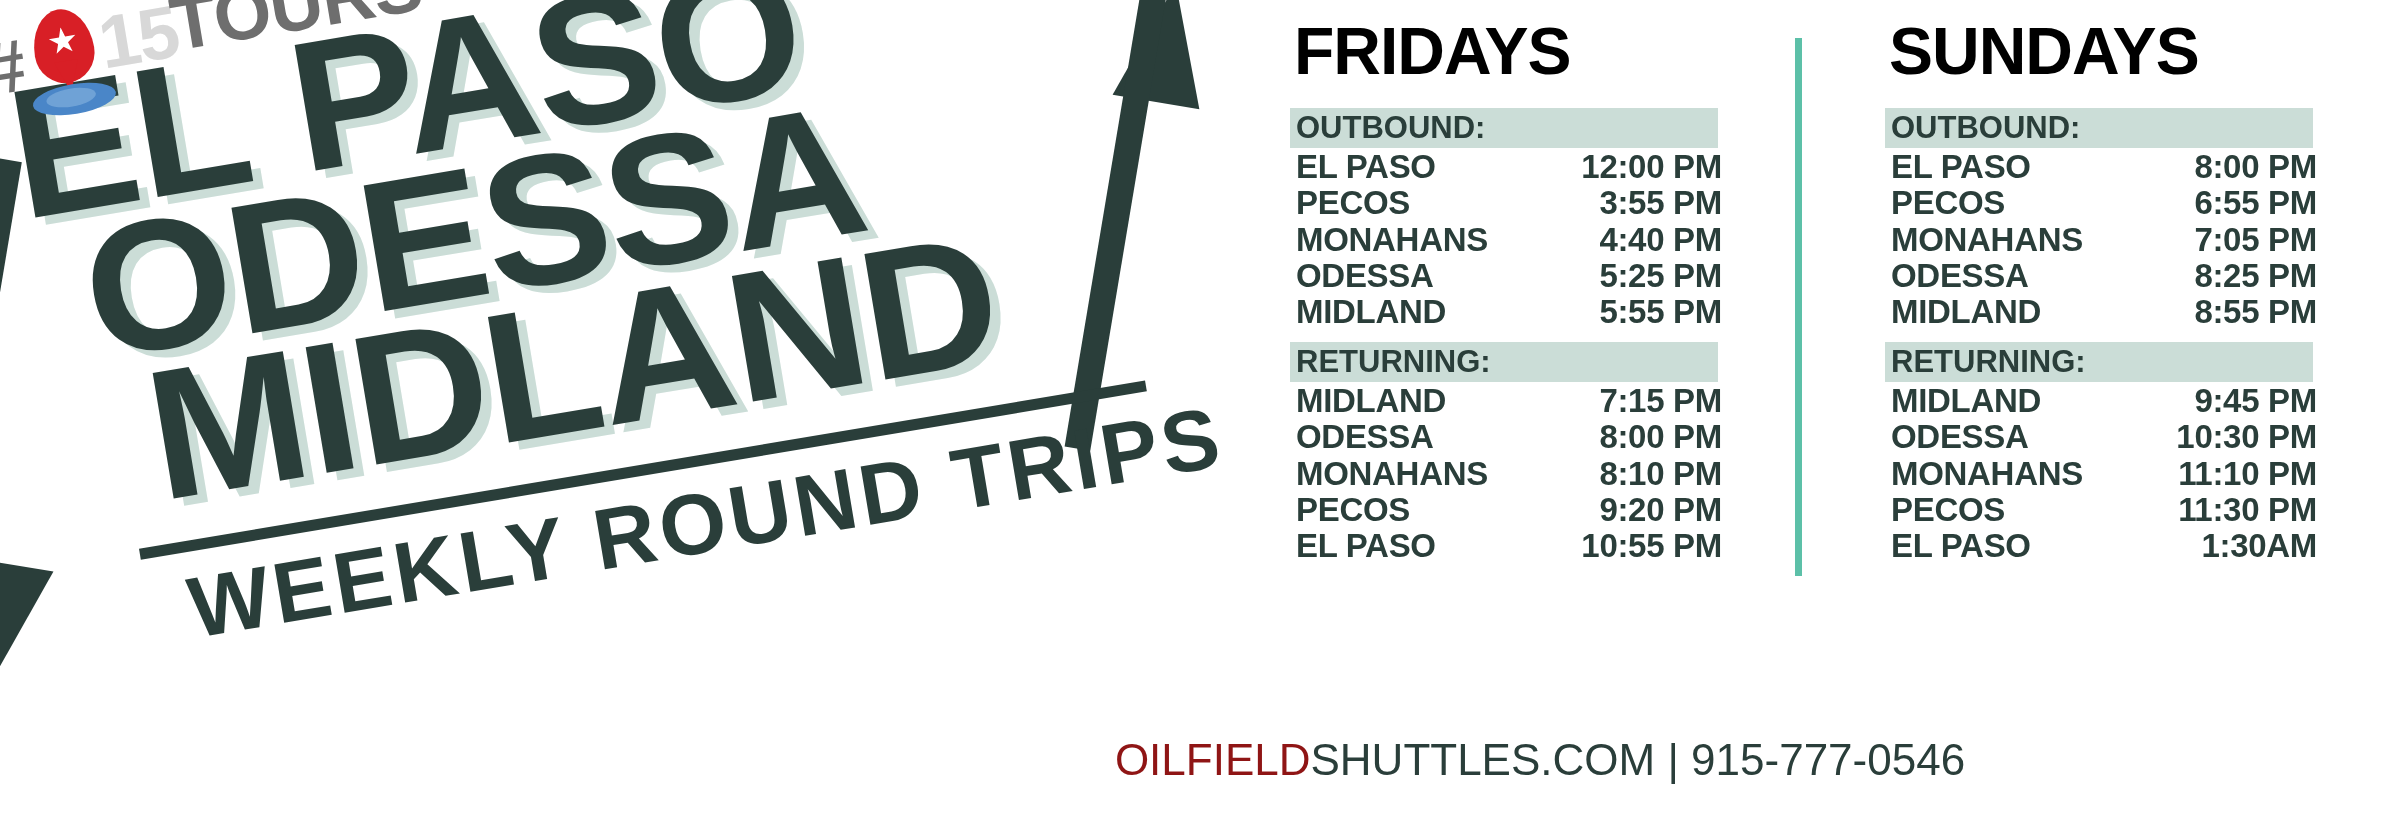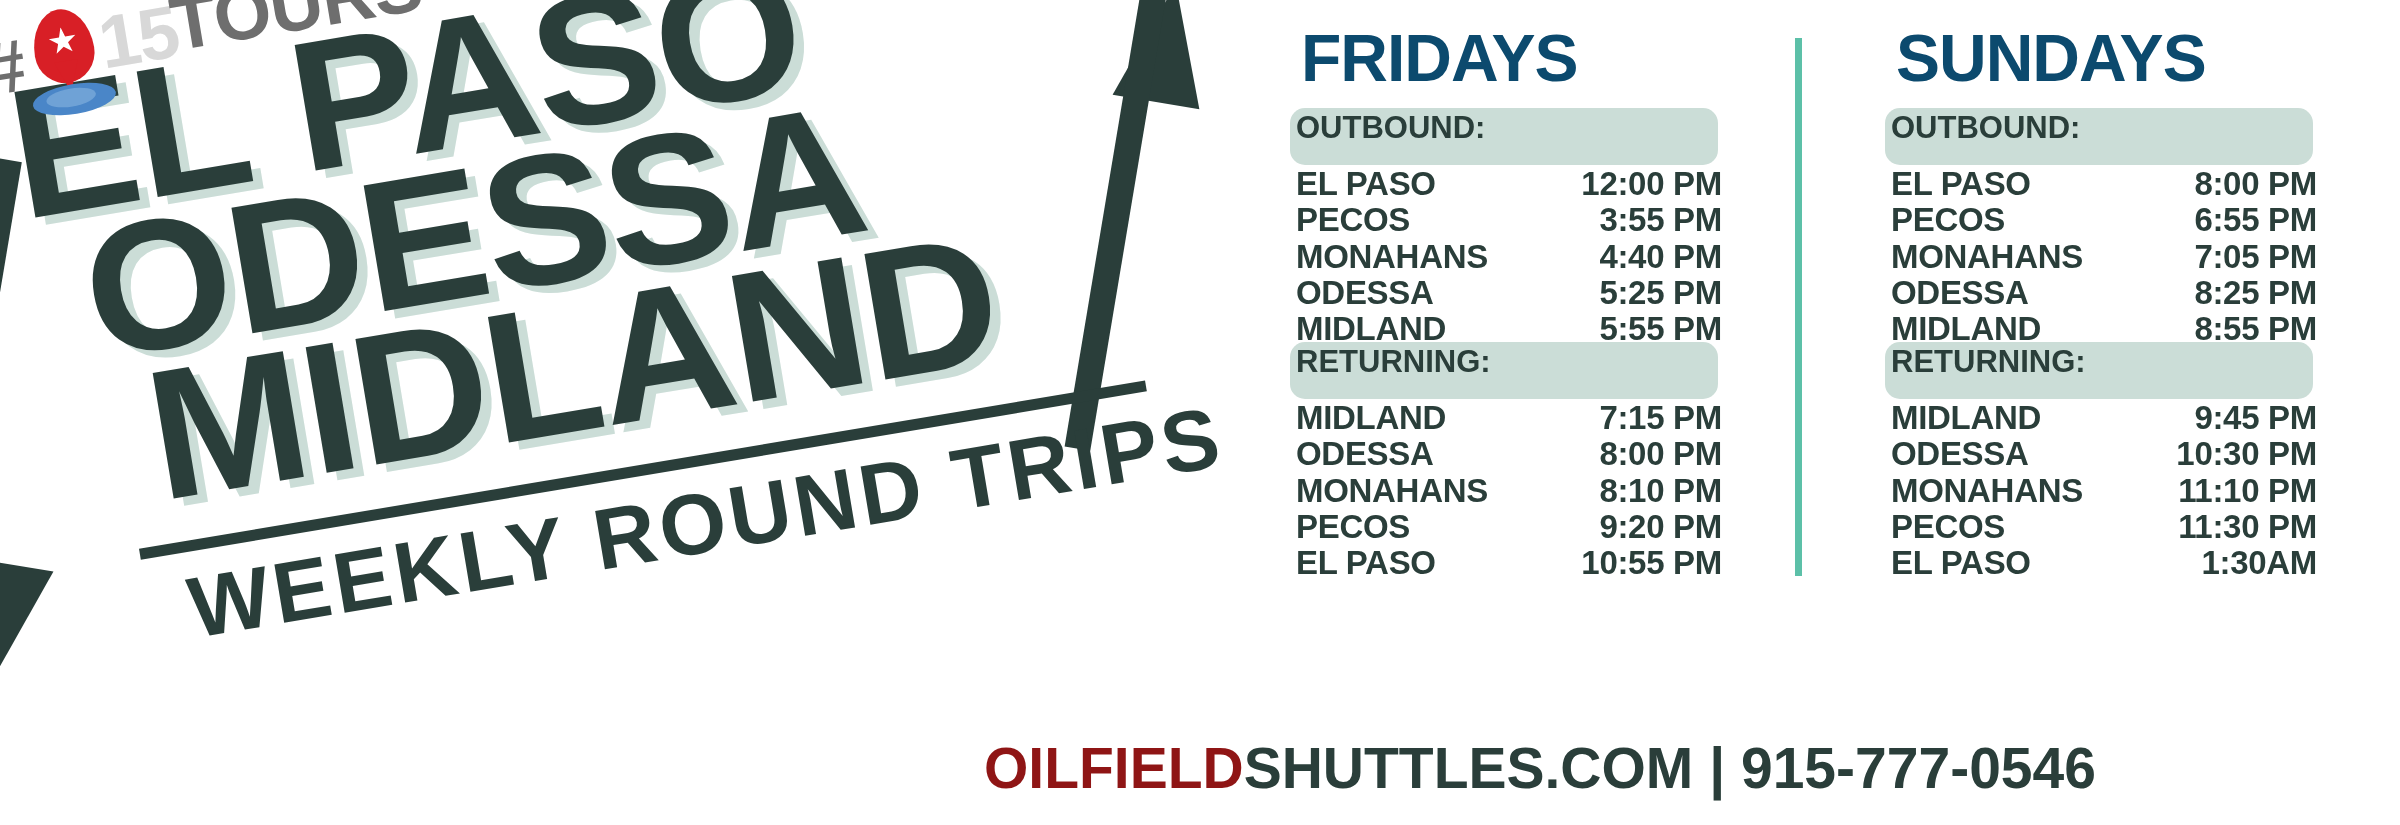--- a/index.html
+++ b/index.html
@@ -145,52 +145,51 @@
   }
   .col{position:absolute;top:0;width:440px;}
   .col-fri{left:0px;}
   .col-sun{left:595px;}
   .divider{
     position:absolute;left:505px;top:38px;
     width:7px;height:538px;background:#5CC0A8;
   }
   .day-title{
     font-weight:bold;font-size:66px;letter-spacing:-1px;
-    color:#0c4a6e;line-height:1;margin:7px;
+    color:#000000;line-height:1;margin:0;
     position:absolute;top:18px;left:4px;
   }
   .section{position:absolute;left:0;width:440px;}
   .sec-out{top:108px;}
   .sec-ret{top:342px;}
   .sec-head{
     background:#CBDDD7;
     color:#2A3E3A;
     font-weight:bold;font-size:31px;letter-spacing:0px;
-    padding:4px 6px 22px 6px;
+    padding:4px 6px 5px 6px;
     line-height:1;
     width:428px;
     box-sizing:border-box;
-    border-radius:15px;
   }
   .rows{margin-top:1px;}
   .row{
     display:flex;justify-content:space-between;align-items:baseline;
     font-weight:bold;font-size:33px;color:#2A3E3A;
     line-height:1.10;
     padding:0 8px 0 6px;
     letter-spacing:-0.3px;
   }
   .row .city{text-align:left;}
   .row .time{text-align:left;white-space:nowrap;}
 
   
   .footer{
     position:absolute;left:0;right:10px;top:735px;
     text-align:center;
-    font-weight:bold;font-size:57px;letter-spacing:0px;
+    font-weight:normal;font-size:44px;letter-spacing:0px;
     color:#2A3E3A;
     white-space:nowrap;
   }
   .footer-inner{display:inline-block;transform:translateX(345px);}
   .f-red{color:#8F1515;}
   .f-dark{color:#2A3E3A;}
 </style>
 </head>
 <body>
 

